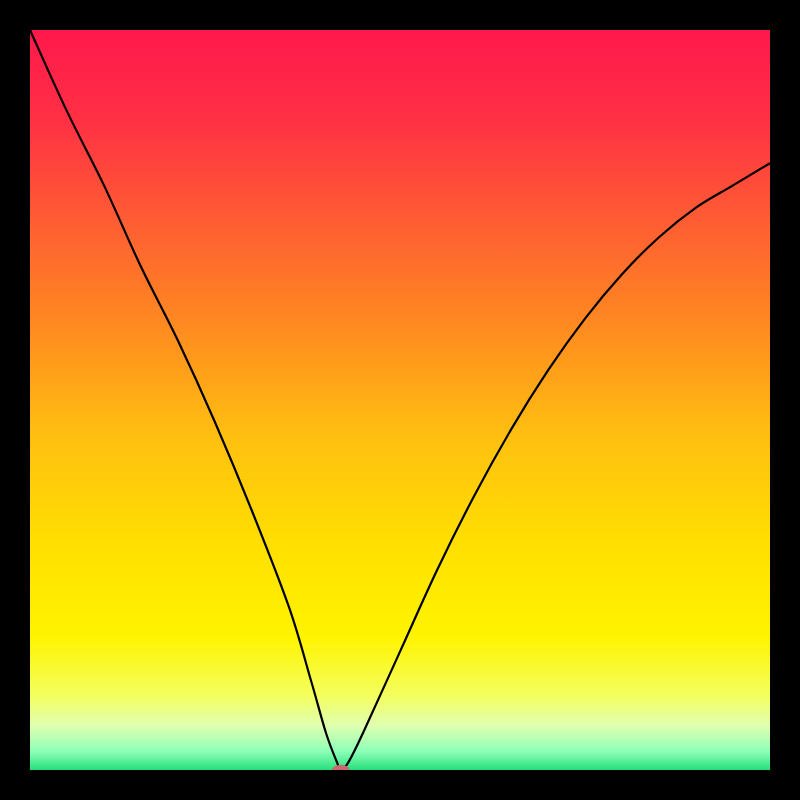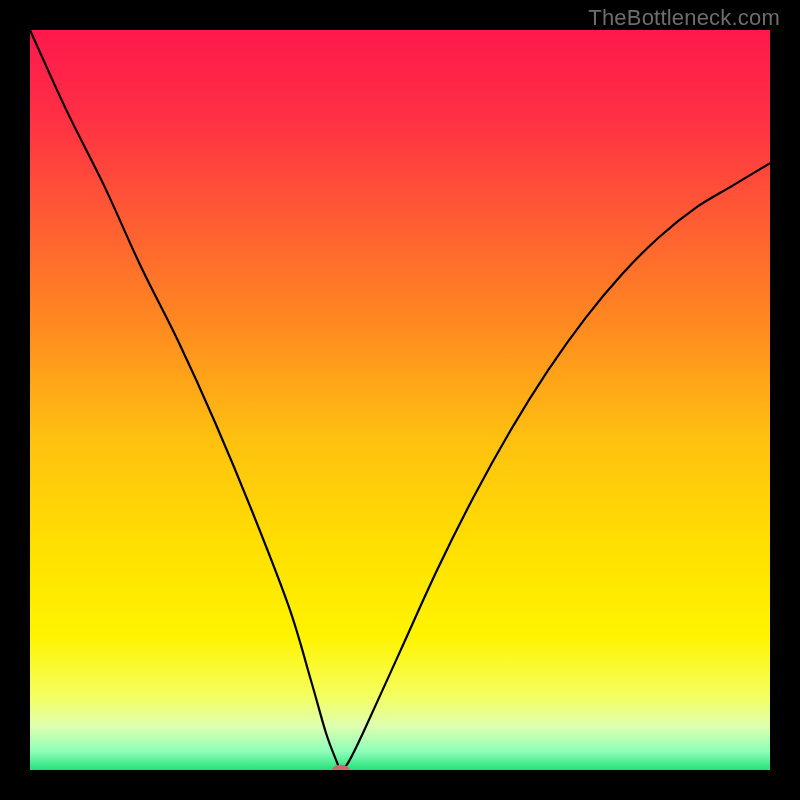--- a/index.html
+++ b/index.html
@@ -34,21 +34,20 @@
     color: #6d6d6d;
     font-size: 22px;
     font-weight: 500;
     letter-spacing: 0.2px;
   }
 </style>
 </head>
 <body>
 
 <div class="frame">
-  <div class="watermark">TheBottleneck.com</div>
   <svg class="plot" viewBox="0 0 100 100" preserveAspectRatio="none">
     <defs>
       <linearGradient id="bg-grad" x1="0" y1="0" x2="0" y2="1">
           <stop offset="0%" stop-color="#ff184c"></stop>
           <stop offset="12%" stop-color="#ff3044"></stop>
           <stop offset="25%" stop-color="#ff5a34"></stop>
           <stop offset="40%" stop-color="#ff8a20"></stop>
           <stop offset="55.00000000000001%" stop-color="#ffc010"></stop>
           <stop offset="70%" stop-color="#ffe000"></stop>
           <stop offset="82%" stop-color="#fff400"></stop>

